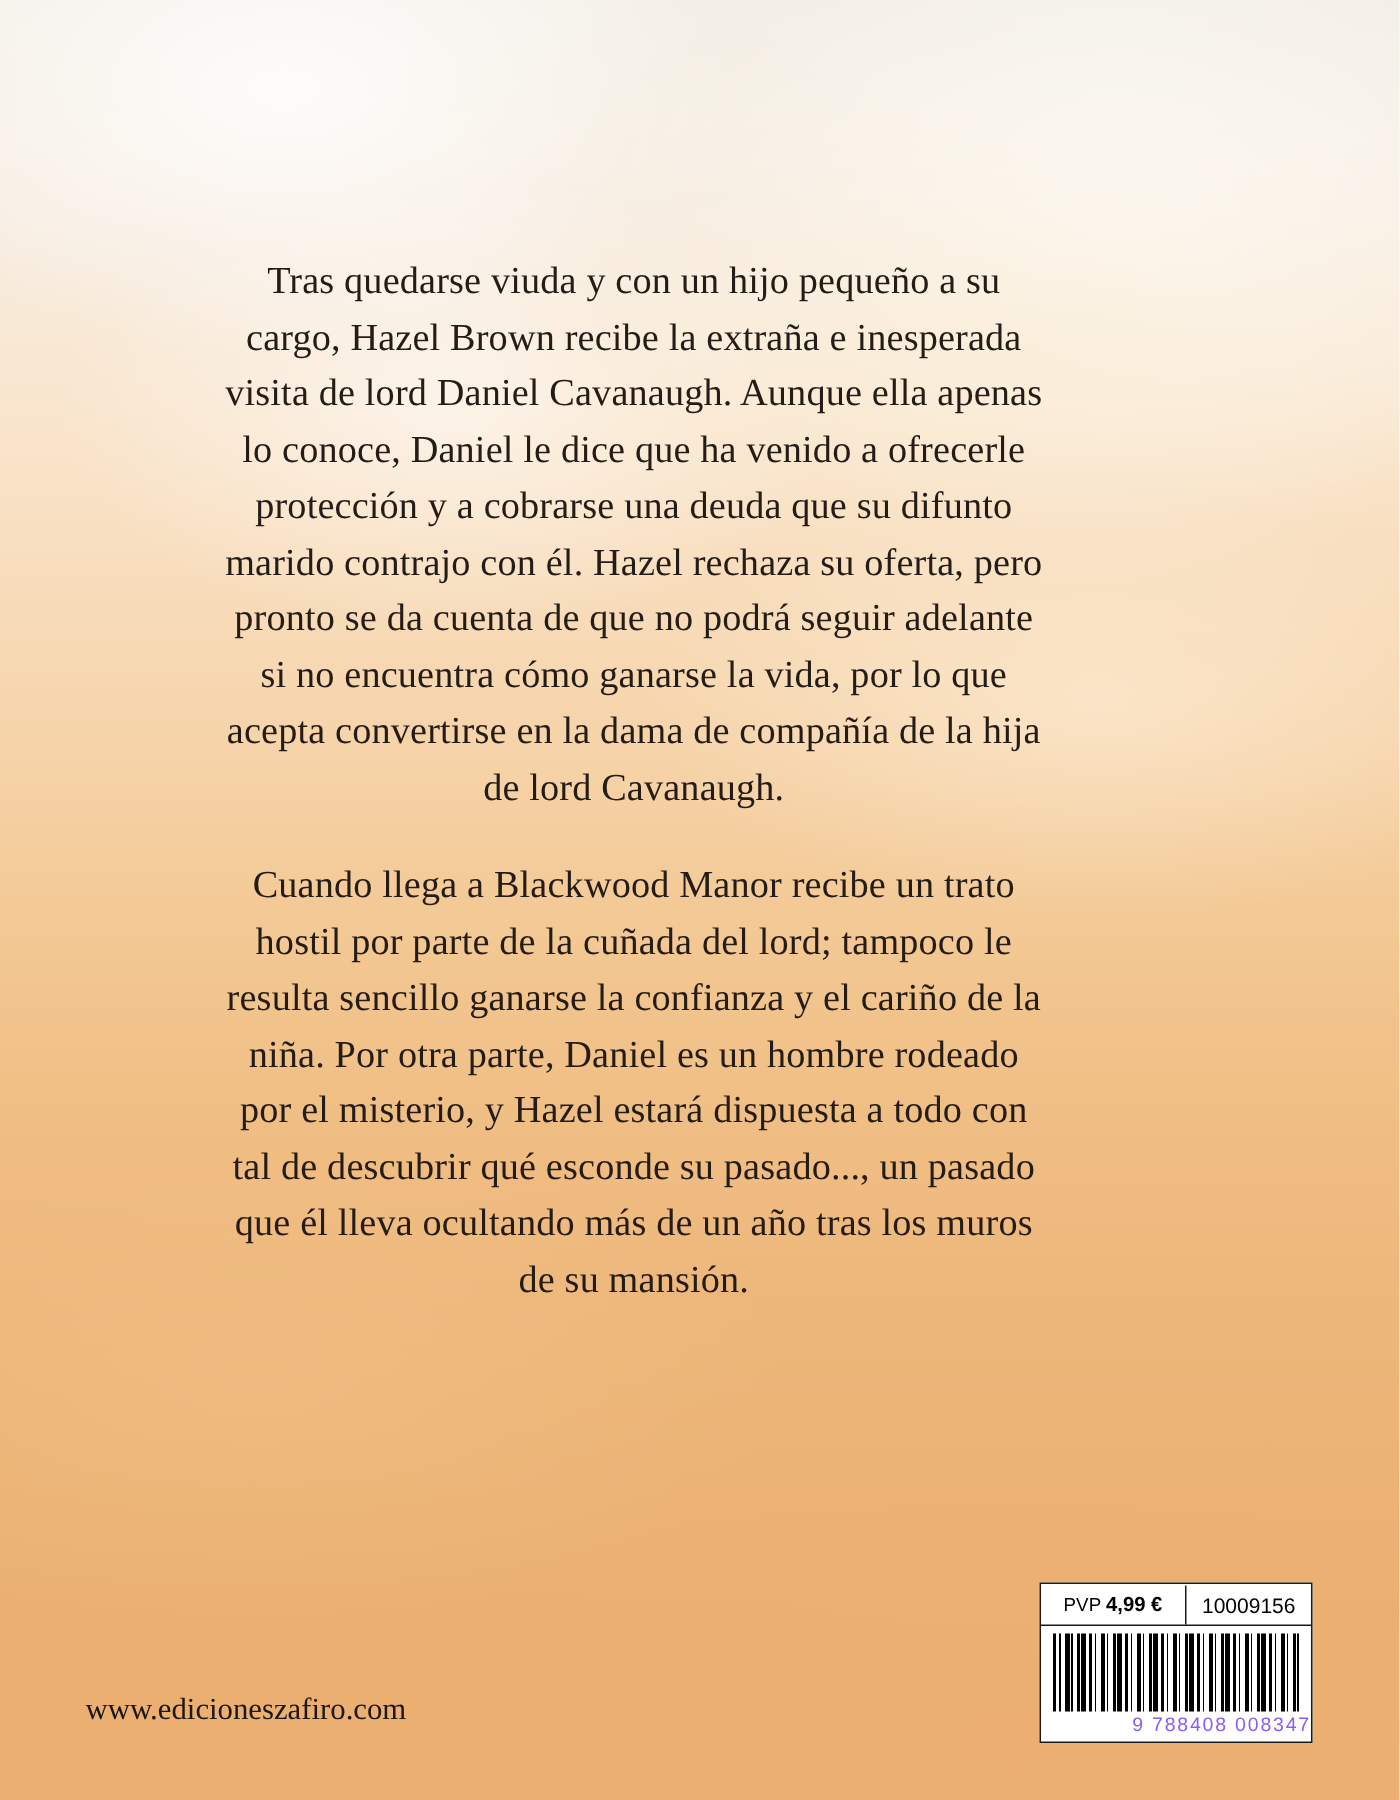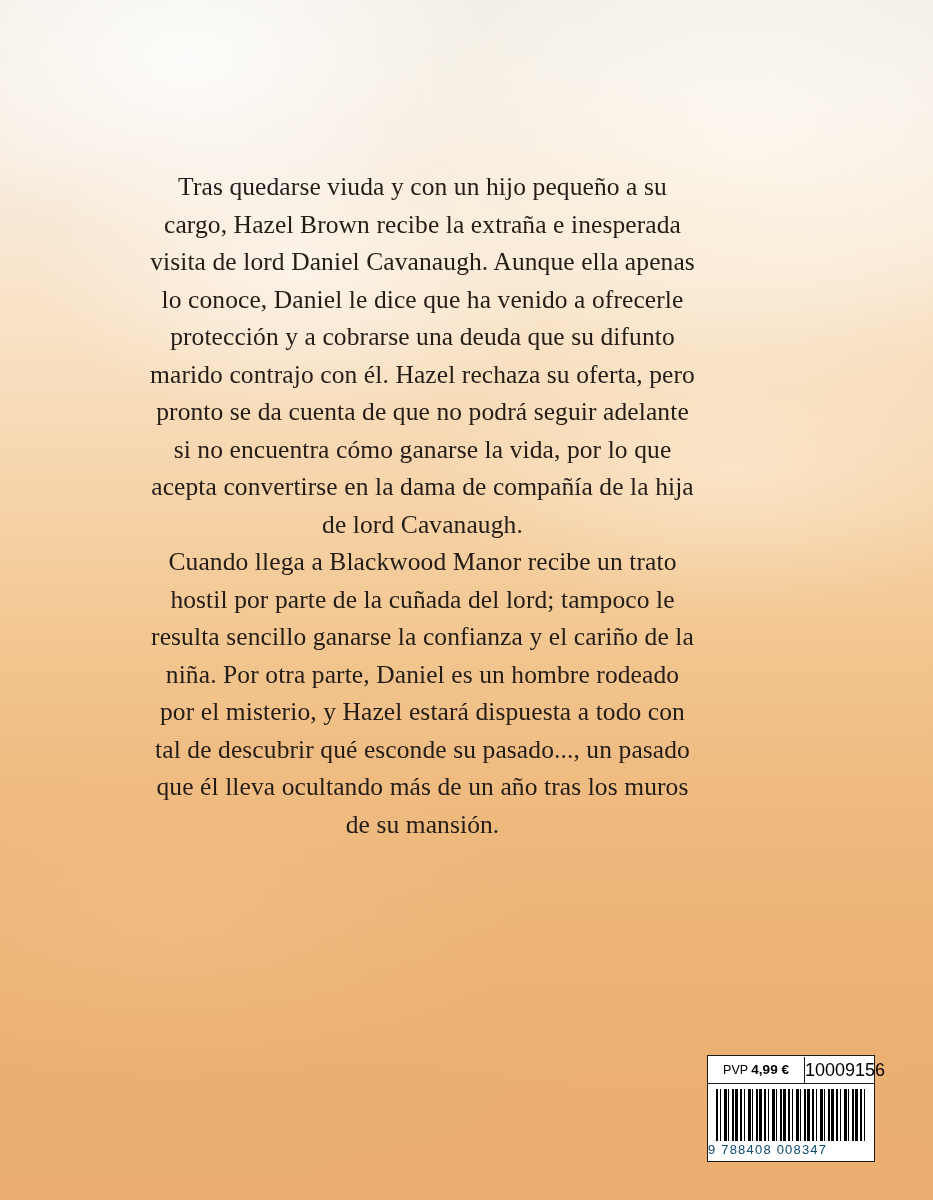--- a/index.html
+++ b/index.html
@@ -90,39 +90,40 @@
     text-align: center;
     color: #241c16;
     font-size: 25.5px;
     line-height: 37.5px;
     letter-spacing: 0.1px;
   }
   .blurb p {
     margin: 0;
   }
   .blurb p + p {
+    margin-top: 28px;
   }
 
   .urls {
     position: absolute;
     left: 57px;
     bottom: 46px;
     color: #1d1813;
     font-size: 20.5px;
     line-height: 28px;
   }
   .urls div {
     white-space: nowrap;
   }
 
   .barcode-block {
     position: absolute;
     right: 58px;
     bottom: 38px;
-    width: 168px;
+    width: 182px;
     background: #ffffff;
     border: 1px solid #1a1a1a;
     box-sizing: border-box;
   }
   .barcode-top {
     display: flex;
     align-items: center;
     height: 27px;
     border-bottom: 1px solid #1a1a1a;
     font-family: "Liberation Sans", sans-serif;
@@ -135,21 +136,21 @@
     border-right: 1px solid #1a1a1a;
     line-height: 26px;
     white-space: nowrap;
   }
   .pvp b {
     font-size: 13.5px;
   }
   .code {
     flex: 1;
     text-align: center;
-    font-size: 18px;
+    font-size: 14px;
     color: #000;
     line-height: 26px;
   }
   .barcode-bars {
     height: 52px;
     margin: 5px 8px 0 8px;
     background-color: #ffffff;
     background-image: repeating-linear-gradient(
       to right,
       #000 0px, #000 2px, #fff 2px, #fff 4px,
@@ -157,22 +158,22 @@
       #000 8px, #000 11px, #fff 11px, #fff 12px,
       #000 12px, #000 13px, #fff 13px, #fff 16px,
       #000 16px, #000 18px, #fff 18px, #fff 19px,
       #000 19px, #000 22px, #fff 22px, #fff 24px
     );
   }
   .barcode-digits {
     font-family: "Liberation Sans", sans-serif;
     font-size: 13px;
     letter-spacing: 1.2px;
-    text-align: left;
-    color: #0c4a6e;
+    text-align: right;
+    color: #8b5cf6;
     padding: 1px 0 4px 0;
     white-space: nowrap;
   }
 </style>
 </head>
 <body>
 
 <div class="back-cover">
   <div class="cloud cloud-a"></div>
   <div class="cloud cloud-b"></div>
@@ -181,20 +182,21 @@
   <div class="cloud cloud-e"></div>
   <div class="cloud cloud-f"></div>
   <div class="cloud cloud-g"></div>
 
   <div class="blurb">
     <p>Tras quedarse viuda y con un hijo pequeño a su cargo, Hazel Brown recibe la extraña e inesperada visita de lord Daniel Cavanaugh. Aunque ella apenas lo conoce, Daniel le dice que ha venido a ofrecerle protección y a cobrarse una deuda que su difunto marido contrajo con él. Hazel rechaza su oferta, pero pronto se da cuenta de que no podrá seguir adelante si no encuentra cómo ganarse la vida, por lo que acepta convertirse en la dama de compañía de la hija de lord Cavanaugh.</p>
     <p>Cuando llega a Blackwood Manor recibe un trato hostil por parte de la cuñada del lord; tampoco le resulta sencillo ganarse la confianza y el cariño de la niña. Por otra parte, Daniel es un hombre rodeado por el misterio, y Hazel estará dispuesta a todo con tal de descubrir qué esconde su pasado..., un pasado que él lleva ocultando más de un año tras los muros de su mansión.</p>
   </div>
 
   <div class="urls">
+    <div>www.edicioneszafiro.com</div>
   </div>
 
   <div class="barcode-block">
     <div class="barcode-top">
       <div class="pvp">
         <span>PVP</span>
         <b>4,99 €</b>
       </div>
       <div class="code">10009156</div>
     </div>

